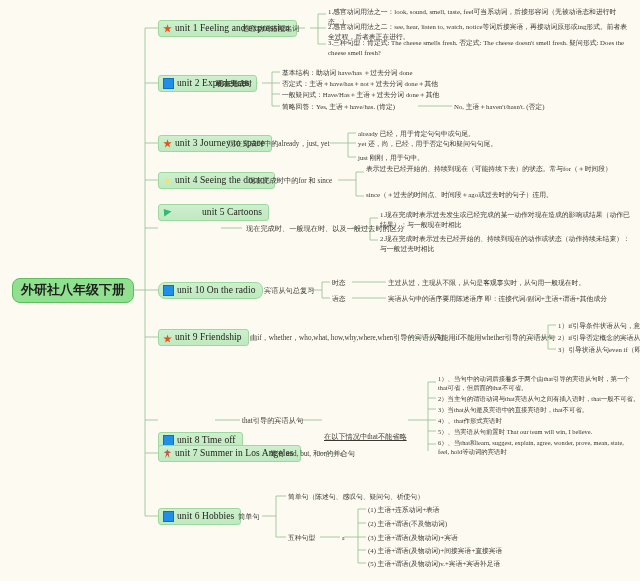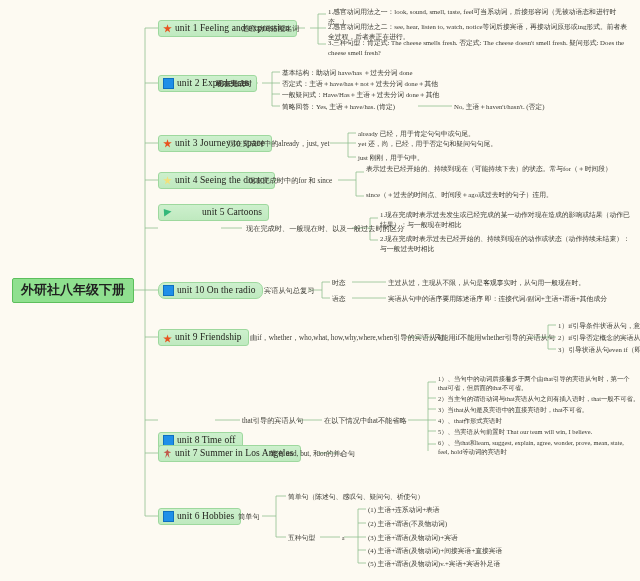--- a/index.html
+++ b/index.html
@@ -12,21 +12,21 @@
     position:relative;
   }
   #map{position:absolute;left:0;top:0;width:640px;height:581px;}
   svg.lines{position:absolute;left:0;top:0;width:640px;height:581px;pointer-events:none;}
   .node{position:absolute;box-sizing:border-box;}
 
   
   .root{
     background:#8fe08f;
     border:1px solid #5cbf5c;
-    border-radius:2px;
+    border-radius:8px;
     padding:4px 8px;
     font-weight:bold;
     font-size:13px;
     white-space:nowrap;
     color:#1f1f1f;
     line-height:1.15;
   }
 
   
   .unit{
@@ -245,21 +245,21 @@
   <div class="node txt lvl2" style="left:434px;top:333px;">只能用if不能用whether引导的宾语从句</div>
   <div class="node txt lvl3" style="left:558px;top:321px;">1）if引导条件状语从句，意为“如果”</div>
   <div class="node txt lvl3" style="left:558px;top:333px;">2）if引导否定概念的宾语从句时</div>
   <div class="node txt lvl3" style="left:558px;top:345px;">3）引导状语从句even if（即使）和as if（好像）时</div>
 
   <div class="node unit" style="left:158px;top:432px;">
     <span class="ico ico-square"></span>
     <span class="label">unit 8 Time off</span>
   </div>
   <div class="node txt lvl2" style="left:242px;top:416px;">that引导的宾语从句</div>
-  <div class="node txt lvl2" style="left:324px;top:416px;">在以下情况中that不能省略</div>
+  <div class="node txt lvl2" style="left:324px;top:432px;text-decoration:underline;">在以下情况中that不能省略</div>
   <div class="node txt wrap lvl4" style="left:438px;top:374px;width:194px;">1）、当句中的动词后接着多于两个由that引导的宾语从句时，第一个that可省，但后面的that不可省。</div>
   <div class="node txt lvl4" style="left:438px;top:394px;">2）当主句的谓语动词与that宾语从句之间有插入语时，that一般不可省。</div>
   <div class="node txt lvl4" style="left:438px;top:405px;">3）当that从句是及宾语中的直接宾语时，that不可省。</div>
   <div class="node txt lvl4" style="left:438px;top:416px;">4）、that作形式宾语时</div>
   <div class="node txt lvl4" style="left:438px;top:427px;">5）、当宾语从句前置时 That our team will win, I believe.</div>
   <div class="node txt wrap lvl4" style="left:438px;top:438px;width:196px;">6）、当that和learn, suggest, explain, agree, wonder, prove, mean, state, feel, hold等动词的宾语时</div>
 
   <div class="node unit" style="left:158px;top:445px;">
     <span class="ico ico-person"></span>
     <span class="label">unit 7 Summer in Los Angeles</span>

